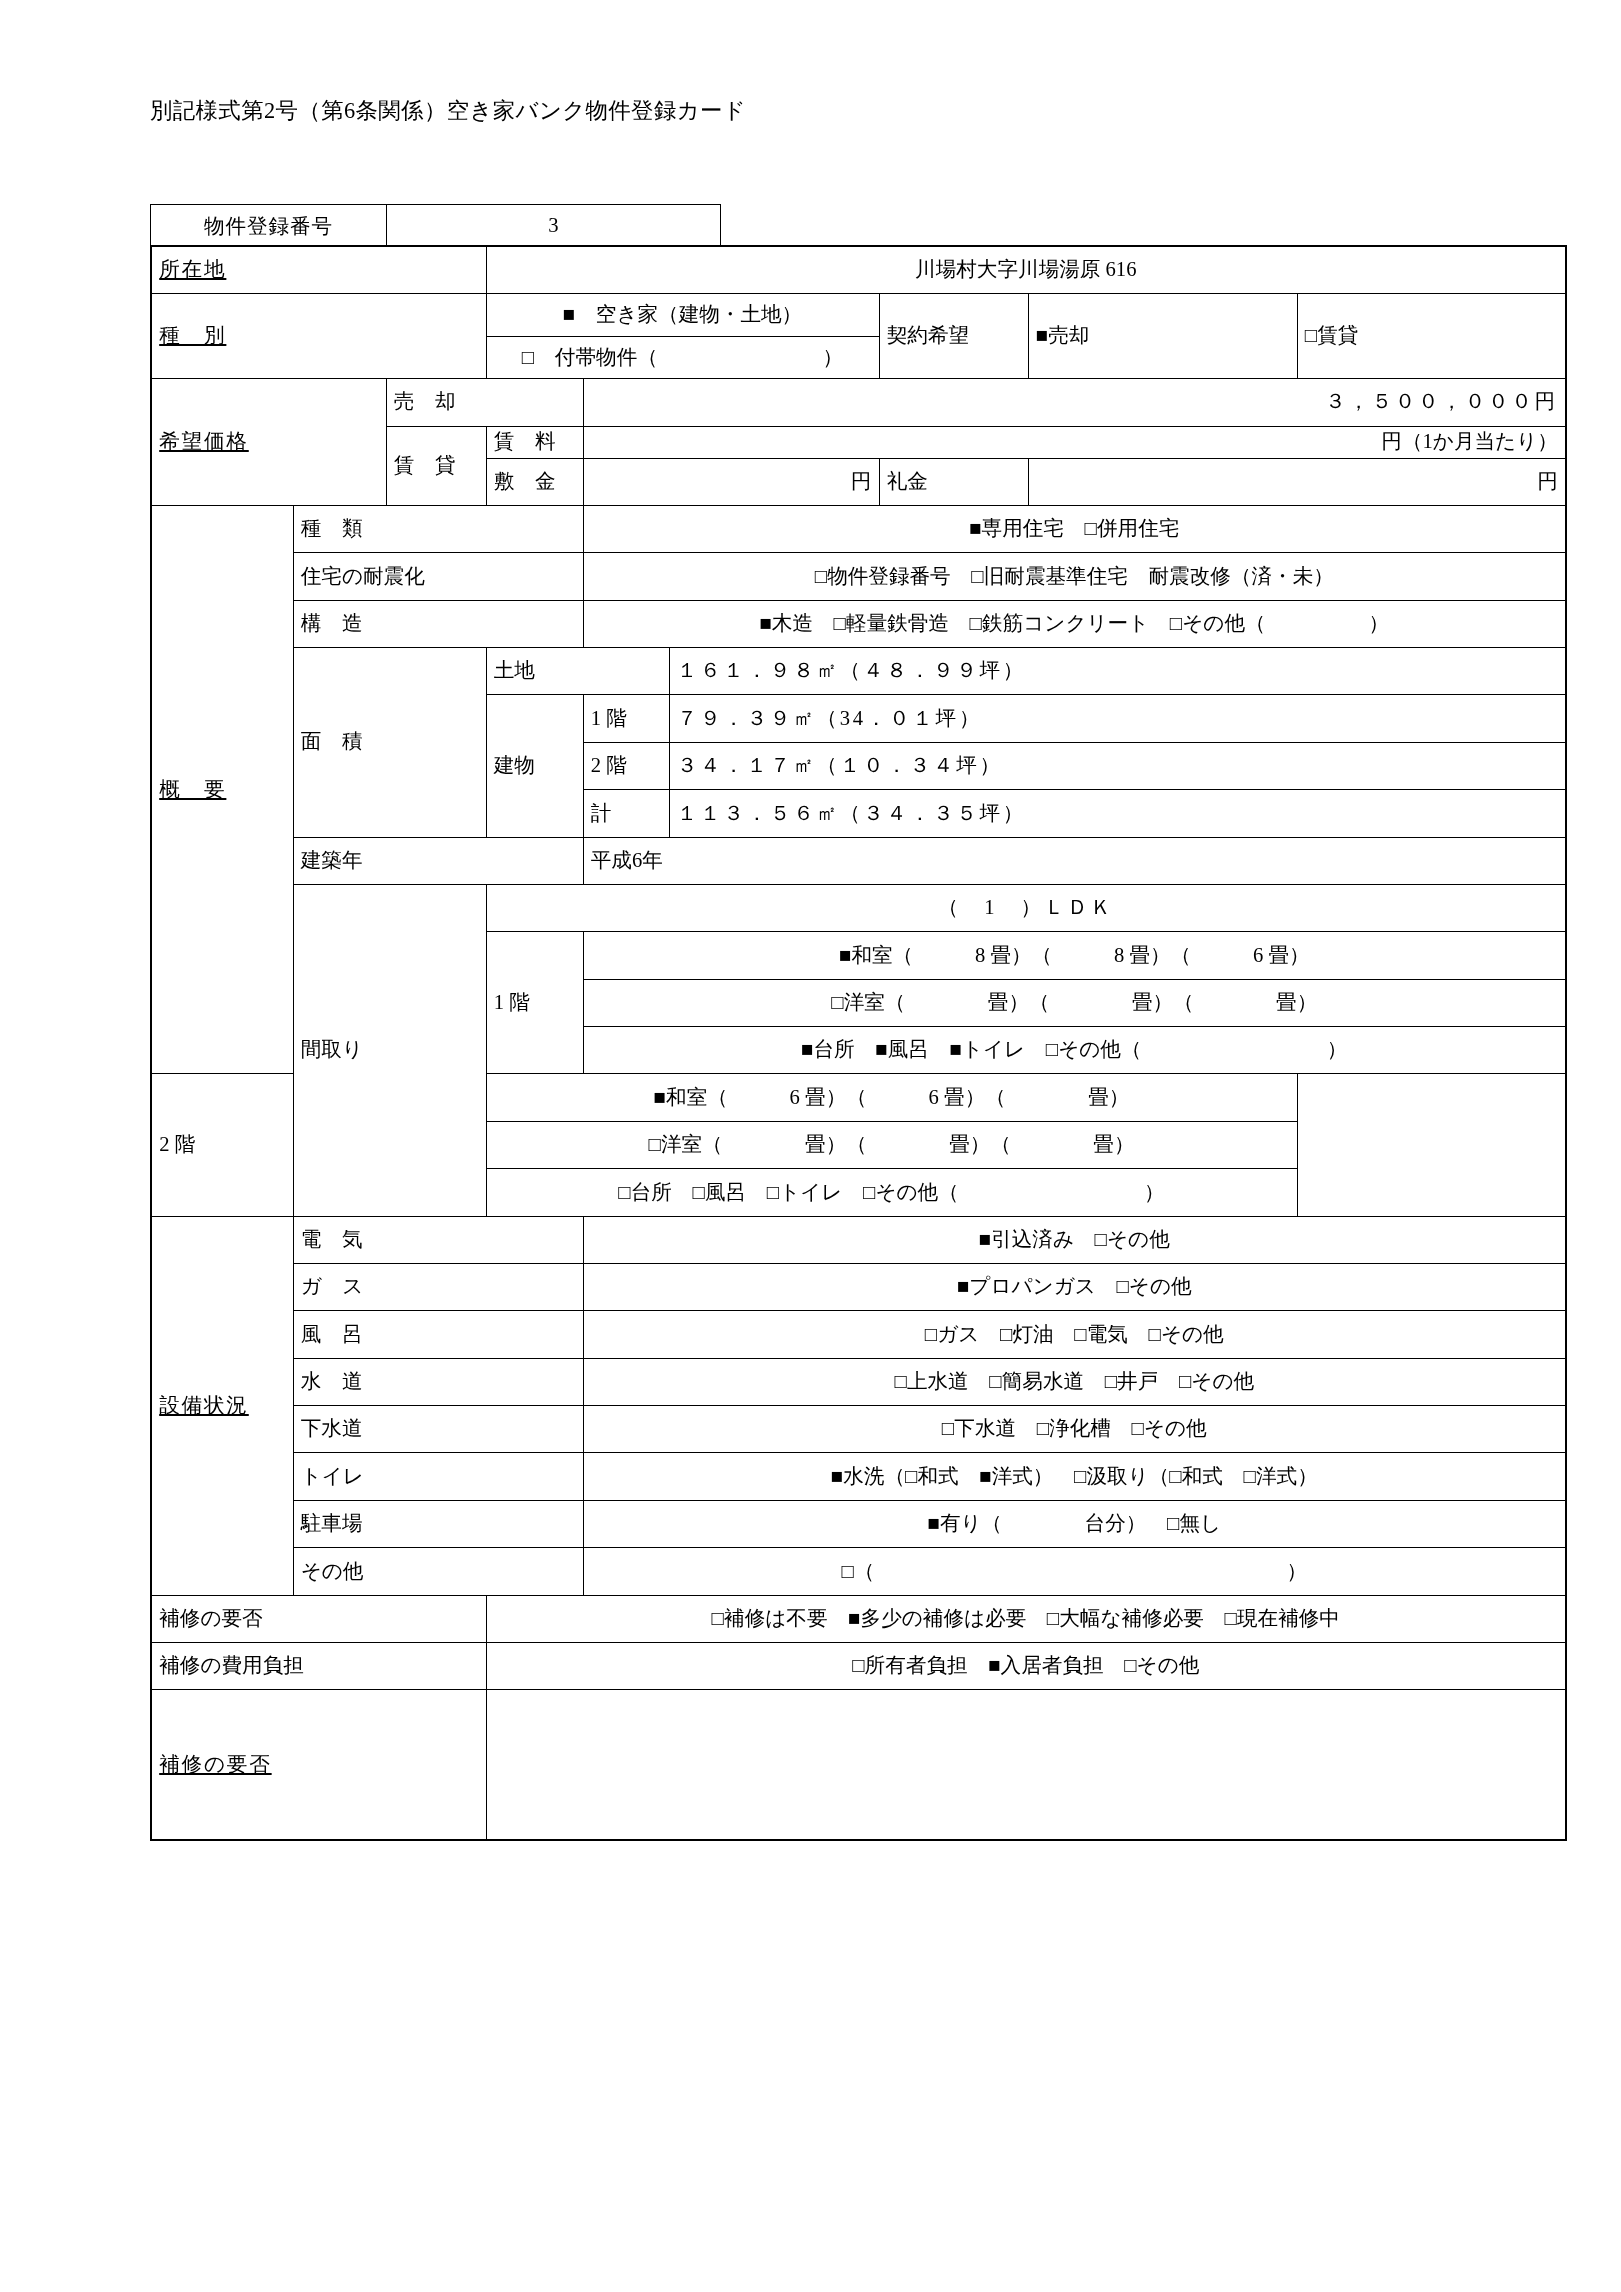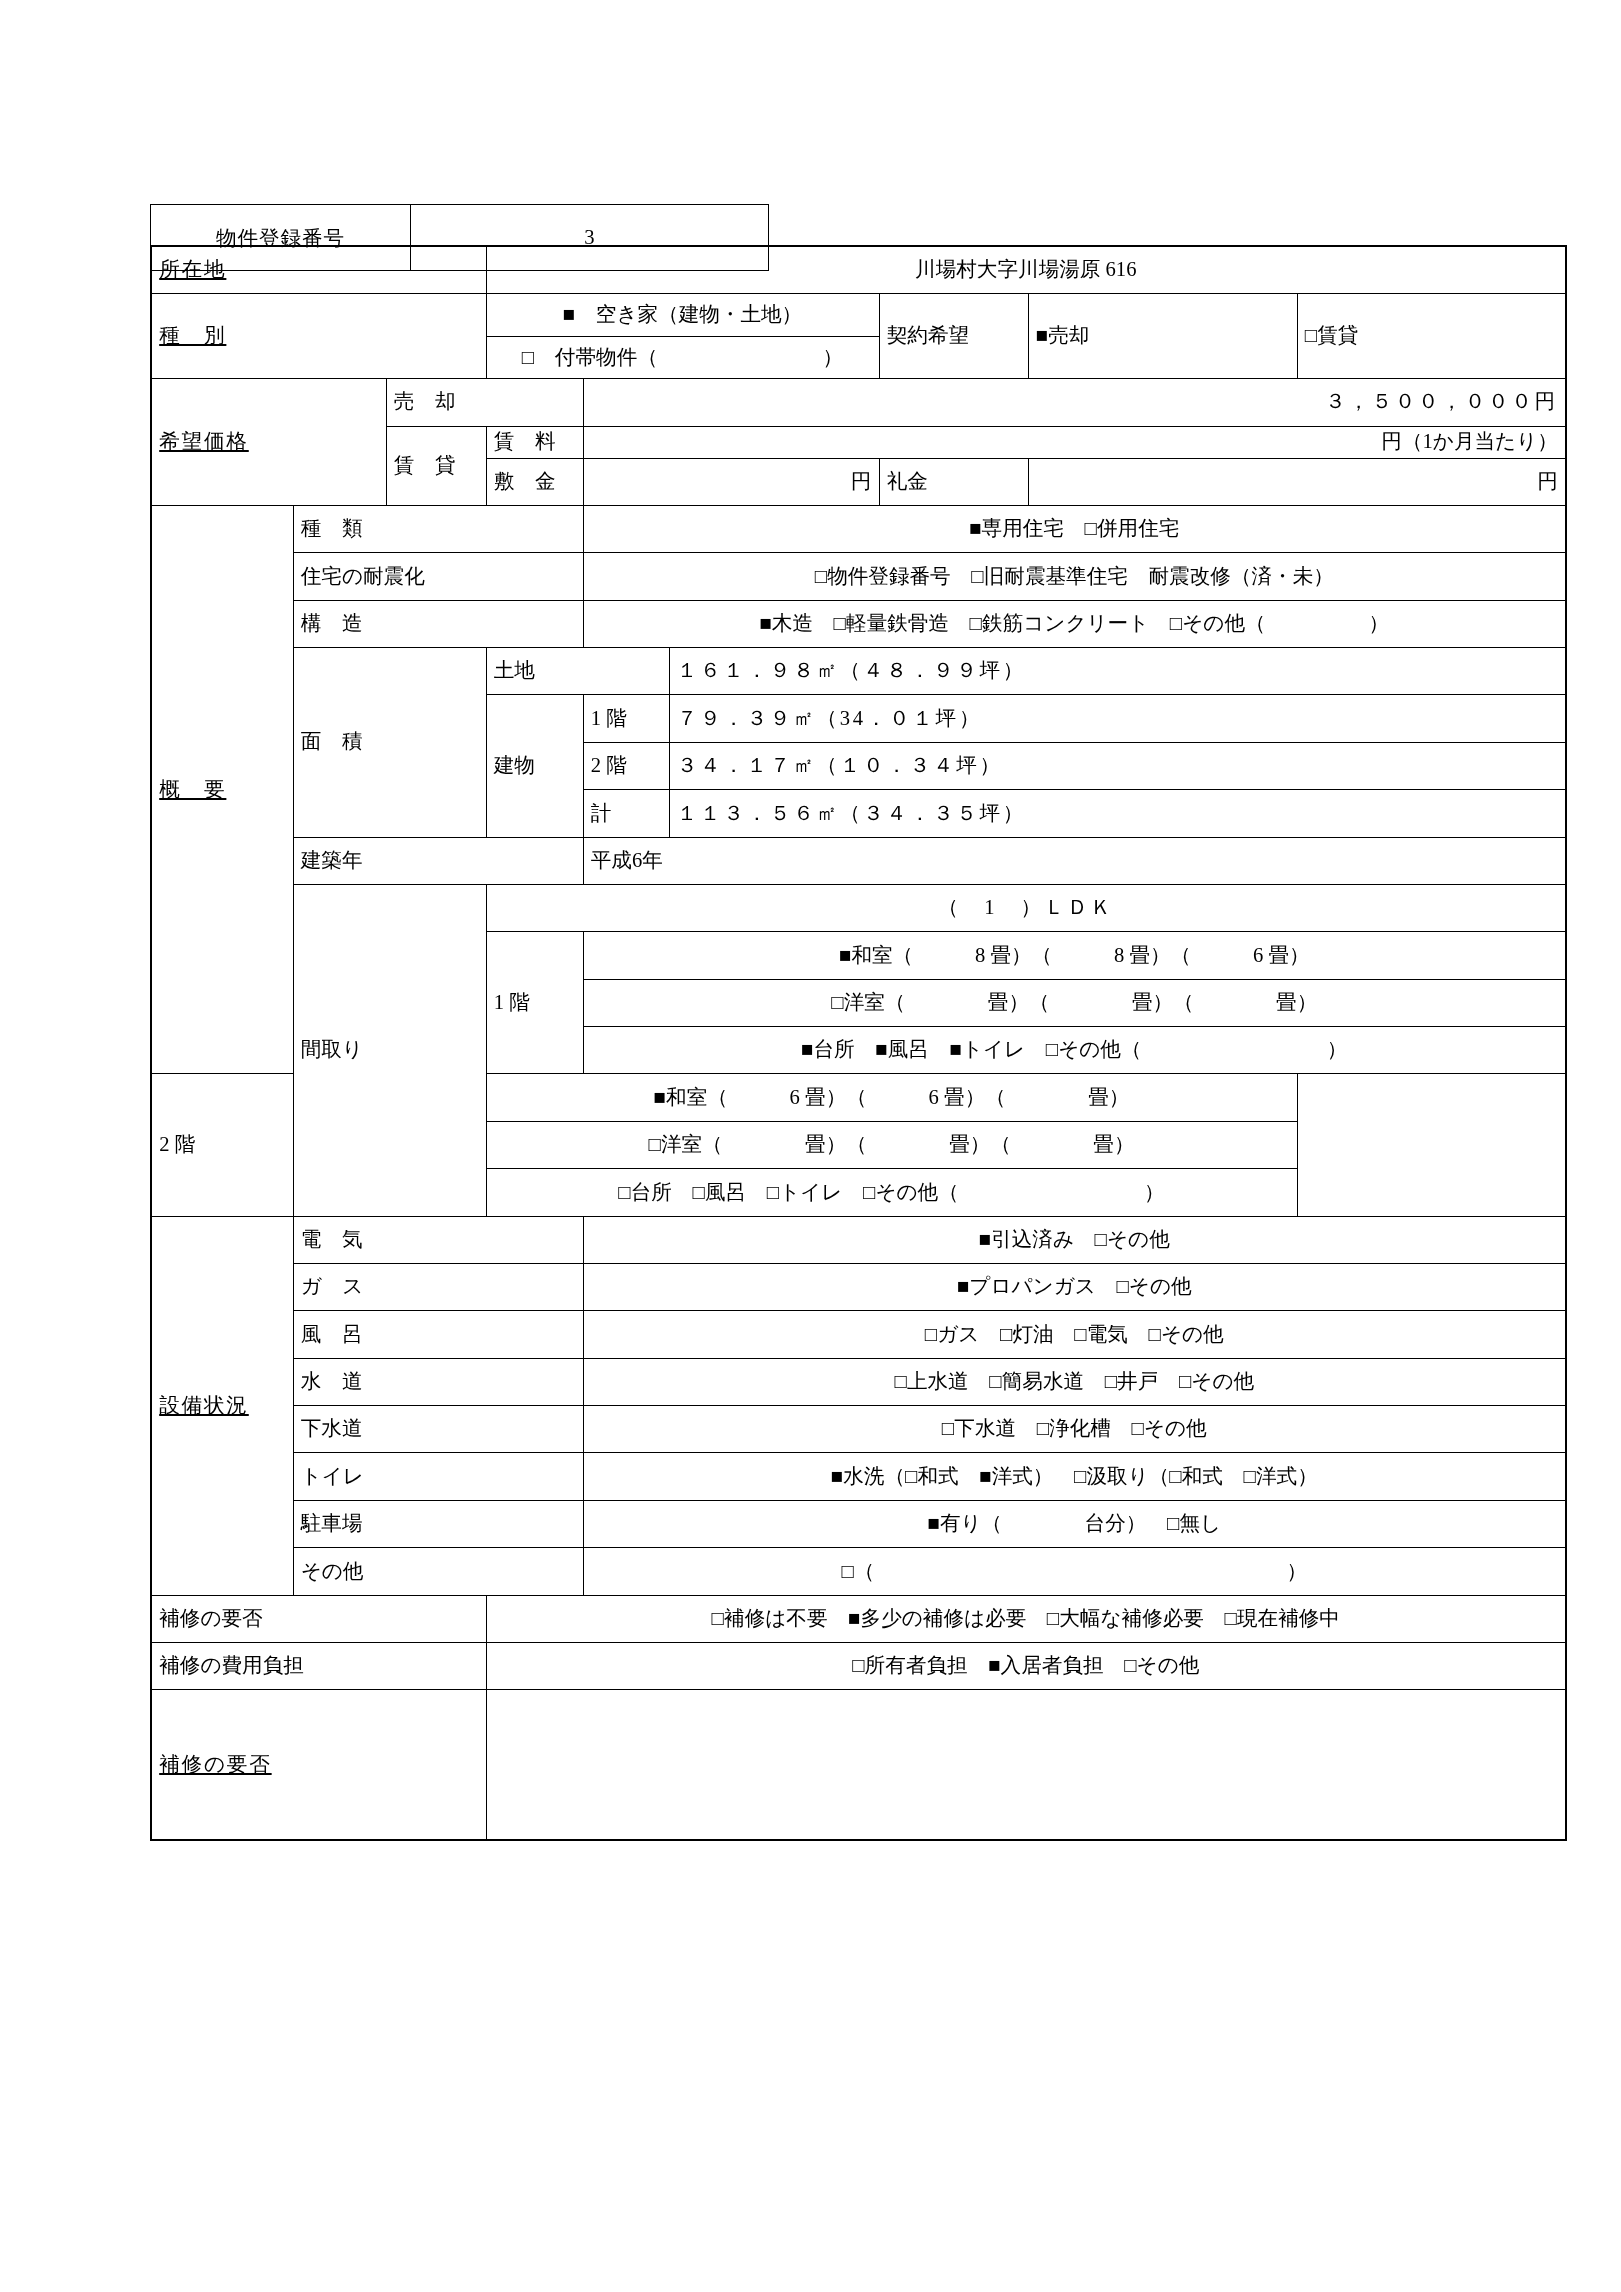--- a/index.html
+++ b/index.html
@@ -35,21 +35,21 @@
     top: 204px;
     border-collapse: collapse;
     table-layout: fixed;
   }
   .regno td {
     border: 1.3px solid #000;
     height: 41px;
     font-size: 20.6px;
     text-align: center;
     vertical-align: middle;
-    padding: 12px;
+    padding: 0;
   }
   .regno td.lbl { width: 235px; letter-spacing: 0.9px;}
   .regno td.val { width: 333px; }
 
   
   table.main {
     position: absolute;
     left: 150px;
     top: 245px;
     width: 1413px;
@@ -76,20 +76,21 @@
   .h40 { height: 36px; }
   .h46 { height: 41px; }
   .big { font-size: 22.4px; letter-spacing: 2.7px; margin-left: 6px; }
   .note { font-size: 19.7px; }
 </style>
 </head>
 <body>
 
 <div class="page">
 
+  <div class="doc-title">別記様式第2号（第6条関係）空き家バンク物件登録カード</div>
 
   <table class="regno">
     <tbody>
         <tr>
       <td class="lbl">物件登録番号</td>
       <td class="val">3</td>
     </tr>
   </tbody>
     </table>
 

